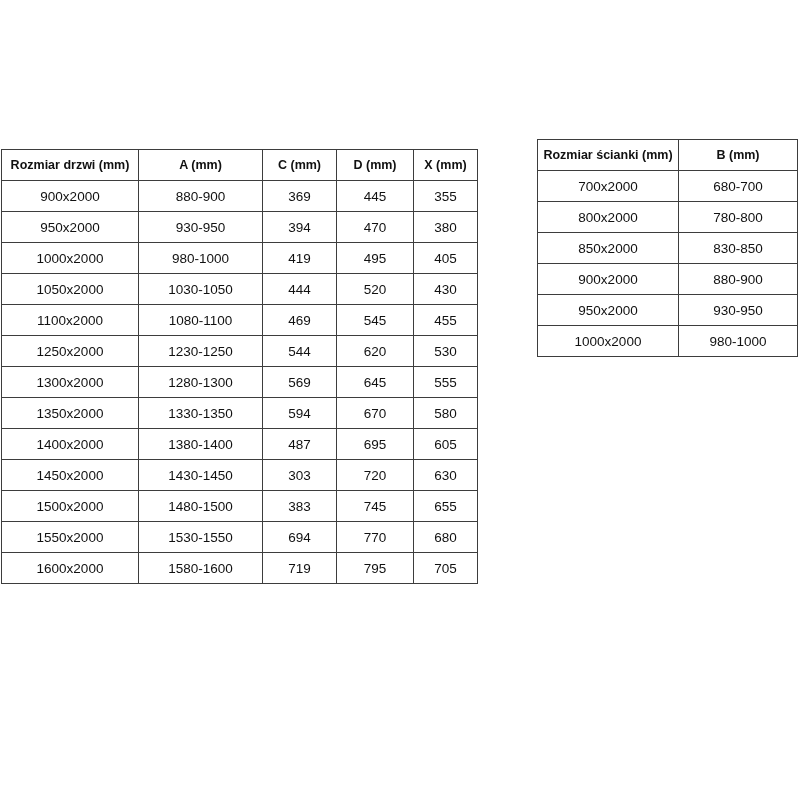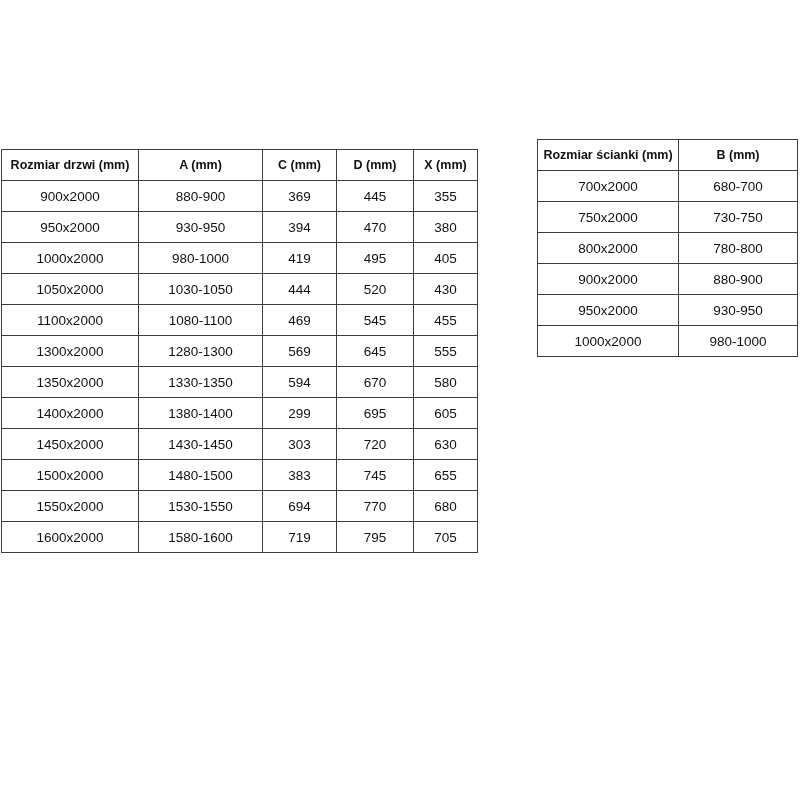--- a/index.html
+++ b/index.html
@@ -94,37 +94,44 @@
           <td>430</td>
         </tr>
         <tr>
           <td>1100x2000</td>
           <td>1080-1100</td>
           <td>469</td>
           <td>545</td>
           <td>455</td>
         </tr>
         <tr>
+          <td>1250x2000</td>
+          <td>1230-1250</td>
+          <td>544</td>
+          <td>620</td>
+          <td>530</td>
+        </tr>
+        <tr>
           <td>1300x2000</td>
           <td>1280-1300</td>
           <td>569</td>
           <td>645</td>
           <td>555</td>
         </tr>
         <tr>
           <td>1350x2000</td>
           <td>1330-1350</td>
           <td>594</td>
           <td>670</td>
           <td>580</td>
         </tr>
         <tr>
           <td>1400x2000</td>
           <td>1380-1400</td>
-          <td>299</td>
+          <td>487</td>
           <td>695</td>
           <td>605</td>
         </tr>
         <tr>
           <td>1450x2000</td>
           <td>1430-1450</td>
           <td>303</td>
           <td>720</td>
           <td>630</td>
         </tr>
@@ -162,28 +169,28 @@
           <th>Rozmiar ścianki (mm)</th>
           <th>B (mm)</th>
         </tr>
       </thead>
       <tbody>
         <tr>
           <td>700x2000</td>
           <td>680-700</td>
         </tr>
         <tr>
-          <td>750x2000</td>
-          <td>730-750</td>
-        </tr>
-        <tr>
           <td>800x2000</td>
           <td>780-800</td>
         </tr>
         <tr>
+          <td>850x2000</td>
+          <td>830-850</td>
+        </tr>
+        <tr>
           <td>900x2000</td>
           <td>880-900</td>
         </tr>
         <tr>
           <td>950x2000</td>
           <td>930-950</td>
         </tr>
         <tr>
           <td>1000x2000</td>
           <td>980-1000</td>

